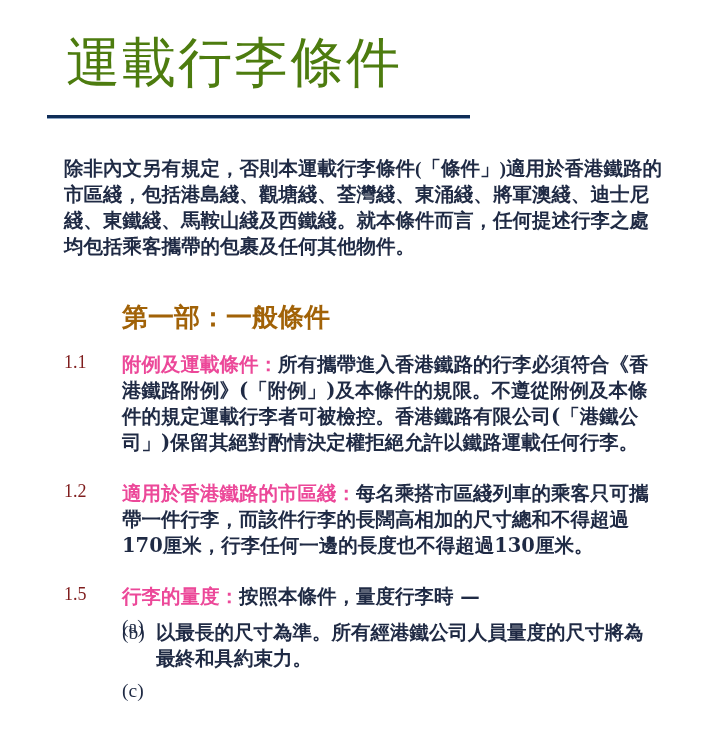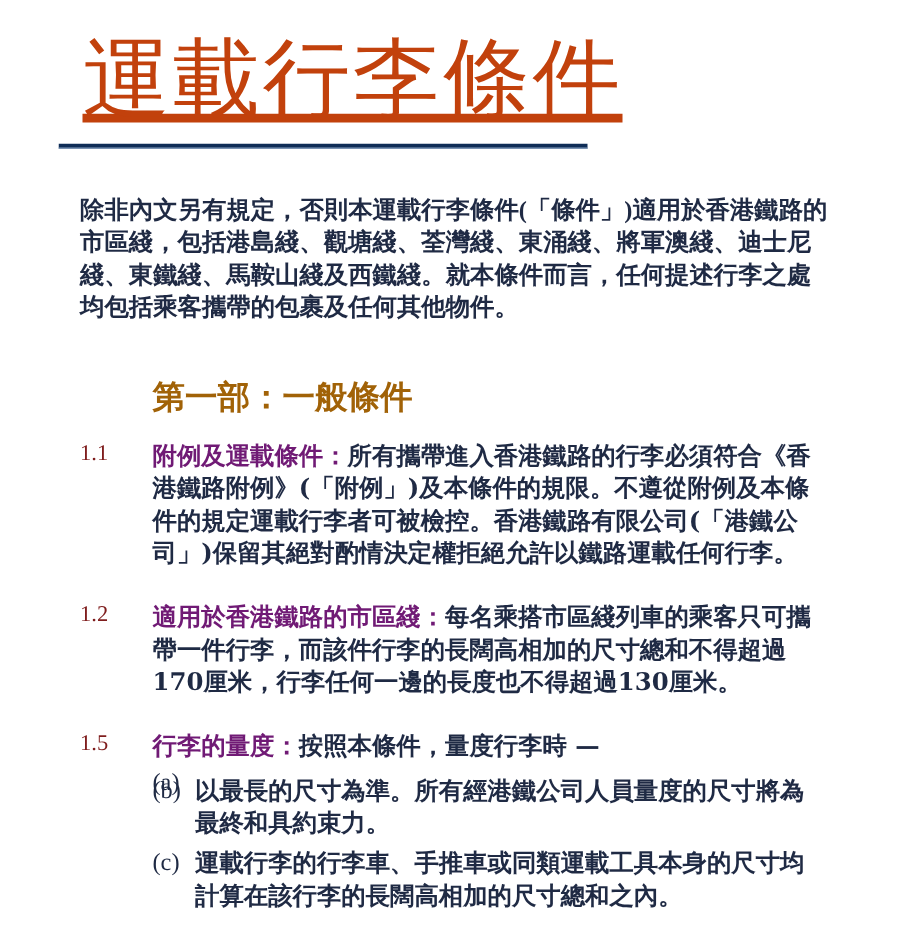--- a/index.html
+++ b/index.html
@@ -12,28 +12,27 @@
       height: 756px;
       position: relative;
       overflow: hidden;
       font-family: "DejaVu Serif", "Liberation Serif", serif;
       color: #1c2b4a;
     }
     .title {
       position: absolute;
       left: 66px;
       top: 18px;
-      font-size: 70px;
+      font-size: 54px;
       font-weight: 500;
-      color: #c2410c;
+      color: #4d7c0f;
       letter-spacing: 2px;
       line-height: 90px;
       margin: 0;
       white-space: nowrap;
-      text-decoration: underline;
     }
     .rule {
       position: absolute;
       left: 46px;
       top: 115px;
       width: 424px;
       height: 3px;
       background: #0f2d57;
       border-bottom: 1px solid #8aa4c4;
       left: 67px;
@@ -80,21 +79,21 @@
       left: 58px;
       top: 0;
       width: 540px;
       font-size: 19.5px;
       line-height: 26px;
       font-weight: bold;
       color: #1f2a44;
       margin: 0;
     }
     .clause-label {
-      color: #701a75;
+      color: #ec4899;
     }
     .sub-list {
       position: absolute;
       left: 58px;
       width: 540px;
       margin: 0;
       padding: 0;
       list-style: none;
     }
     .sub-item {
@@ -146,16 +145,15 @@
   <ul class="sub-list" style="top:30px;">
     <li class="sub-item">
       <span class="sub-marker">(a)</span>
     </li>
     <li class="sub-item">
       <span class="sub-marker">(b)</span>
       <span>以最長的尺寸為準。所有經港鐵公司人員量度的尺寸將為最終和具約束力。</span>
     </li>
     <li class="sub-item">
       <span class="sub-marker">(c)</span>
-      <span>運載行李的行李車、手推車或同類運載工具本身的尺寸均計算在該行李的長闊高相加的尺寸總和之內。</span>
     </li>
   </ul>
 </div>
 
 </body></html>

